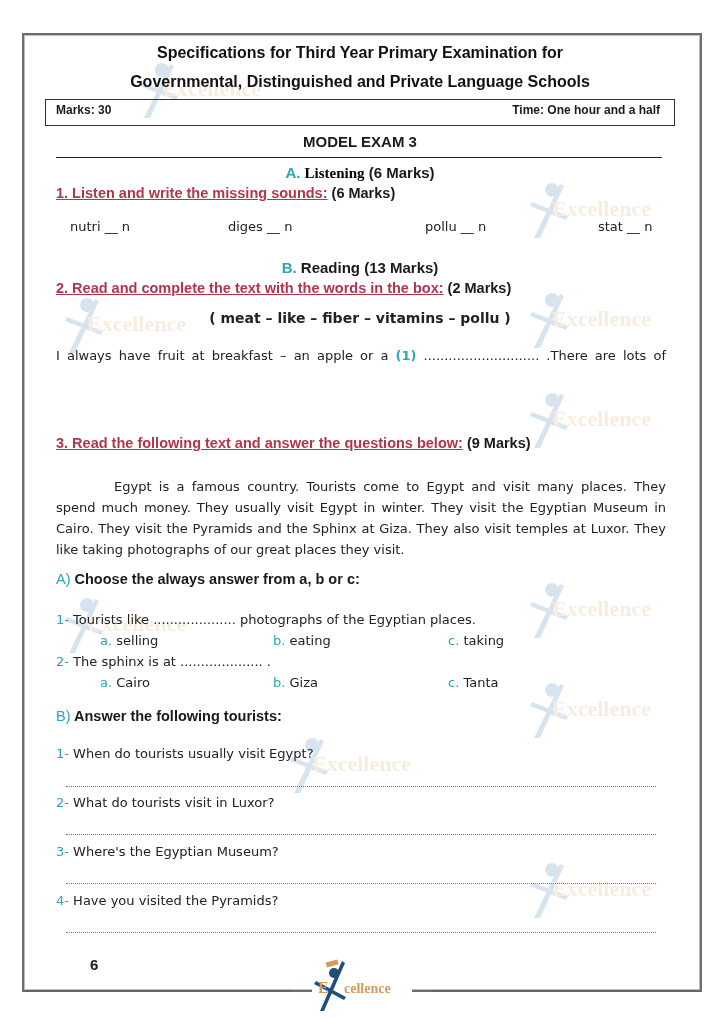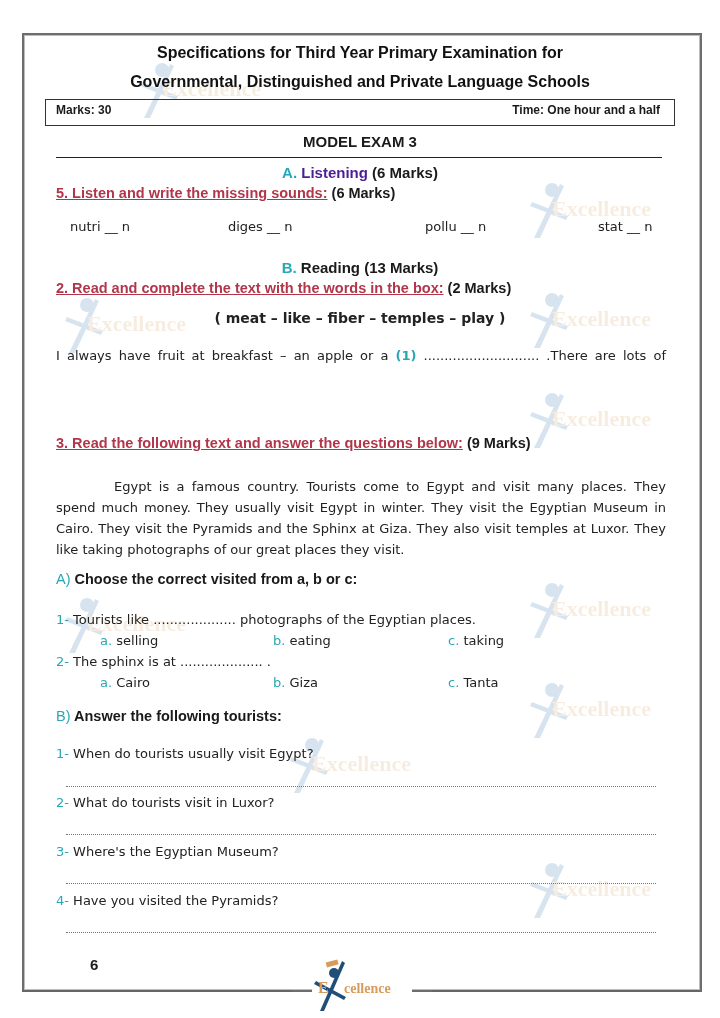--- a/index.html
+++ b/index.html
@@ -8,21 +8,21 @@
   .wm { position:absolute; opacity:0.18; pointer-events:none; }
   .wm .fig { position:absolute; width:40px; height:60px; }
   .wm .txt { position:absolute; left:22px; top:16px; font-family:"Liberation Serif", serif; font-weight:bold; font-size:22px; color:#d89b5a; white-space:nowrap; }
   .title { position:absolute; left:0; width:720px; text-align:center; font-weight:bold; font-size:16px; color:#111; }
   .marksbox { position:absolute; left:45px; top:99px; width:628px; height:25px; border:1.5px solid #333; }
   .marksbox span { position:absolute; top:3px; font-weight:bold; font-size:12px; }
   .model { position:absolute; left:0; width:720px; top:133px; text-align:center; font-weight:bold; font-size:15px; }
   .rule { position:absolute; left:56px; width:606px; top:157px; border-top:1.5px solid #222; }
   .sec { position:absolute; left:0; width:720px; text-align:center; font-weight:bold; font-size:15px; }
   .teal { color:#2aa7b4; }
-  .red { color:#4c1d95; }
+  .red { color:#000000;font-family:Liberation Serif, serif; }
   .q { position:absolute; left:56px; font-weight:bold; font-size:14.5px; }
   .q .ul { color:#b2364a; text-decoration:underline; }
   .hand { font-family:"DejaVu Sans", sans-serif; font-size:13px; color:#222; }
   .abs { position:absolute; }
   .para { position:absolute; left:56px; width:610px; font-family:"DejaVu Sans", sans-serif; font-size:13px; line-height:21px; text-align:justify; color:#222; }
   .num { color:#2aa7b4; font-weight:bold; }
   .dots { position:absolute; left:66px; width:590px; border-top:1.5px dotted #777; }
   .opt-l { color:#2aa7b4; }
   .sub { position:absolute; left:56px; font-weight:bold; font-size:14.5px; }
   .page-num { position:absolute; left:90px; top:956px; font-weight:bold; font-size:15px; }
@@ -123,56 +123,56 @@
 </div>
 <div class="model">MODEL EXAM 3</div>
 <div class="rule"></div>
 
 <div class="sec" style="top:164px">
   <span class="teal">A.</span>
   <span class="red">Listening</span>
   <span>(6 Marks)</span>
 </div>
 <div class="q" style="top:185px">
-  <span class="ul">5. Listen and write the missing sounds:</span>
+  <span class="ul">1. Listen and write the missing sounds:</span>
   <span>(6 Marks)</span>
 </div>
 <span class="abs hand" style="left:70px;top:219px">nutri __ n</span>
 <span class="abs hand" style="left:228px;top:219px">diges __ n</span>
 <span class="abs hand" style="left:425px;top:219px">pollu __ n</span>
 <span class="abs hand" style="left:598px;top:219px">stat __ n</span>
 
 <div class="sec" style="top:259px">
   <span class="teal">B.</span>
   <span>Reading (13 Marks)</span>
 </div>
 <div class="q" style="top:280px">
   <span class="ul">2. Read and complete the text with the words in the box:</span>
   <span>(2 Marks)</span>
 </div>
 <div class="abs" style="left:0;width:720px;top:309px;text-align:center;">
-  <span class="hand" style="font-weight:bold;font-size:14px;">( meat – like – fiber – temples – play )</span>
+  <span class="hand" style="font-weight:bold;font-size:14px;">( meat – like – fiber – vitamins – pollu )</span>
 </div>
 <div class="para" style="top:342px;line-height:28px;">
   <div style="text-align-last:justify;">
     <span>I always have fruit at breakfast – an apple or a</span>
     <span class="num">(1)</span>
     <span>............................ .There are lots of</span>
   </div>
 </div>
 
 <div class="q" style="top:435px">
   <span class="ul">3. Read the following text and answer the questions below:</span>
   <span>(9 Marks)</span>
 </div>
 <div class="para" style="top:476px;text-indent:58px;">Egypt is a famous country. Tourists come to Egypt and visit many places. They spend much money. They usually visit Egypt in winter. They visit the Egyptian Museum in Cairo. They visit the Pyramids and the  Sphinx at Giza. They also visit temples at Luxor. They like taking photographs of our great places they visit.</div>
 
 <div class="sub" style="top:571px">
   <span class="teal" style="font-weight:normal">A)</span>
-  <span>Choose the correct visited from a, b or c:</span>
+  <span>Choose the always answer from a, b or c:</span>
 </div>
 
 <div class="abs hand" style="left:56px;top:612px">
   <span class="num" style="font-weight:normal">1-</span>
   <span>Tourists like .................... photographs of the Egyptian places.</span>
 </div>
 <div class="abs hand" style="left:100px;top:633px"><span class="opt-l">a.</span> <span>selling</span></div>
 <div class="abs hand" style="left:273px;top:633px"><span class="opt-l">b.</span> <span>eating</span></div>
 <div class="abs hand" style="left:448px;top:633px"><span class="opt-l">c.</span> <span>taking</span></div>
 

